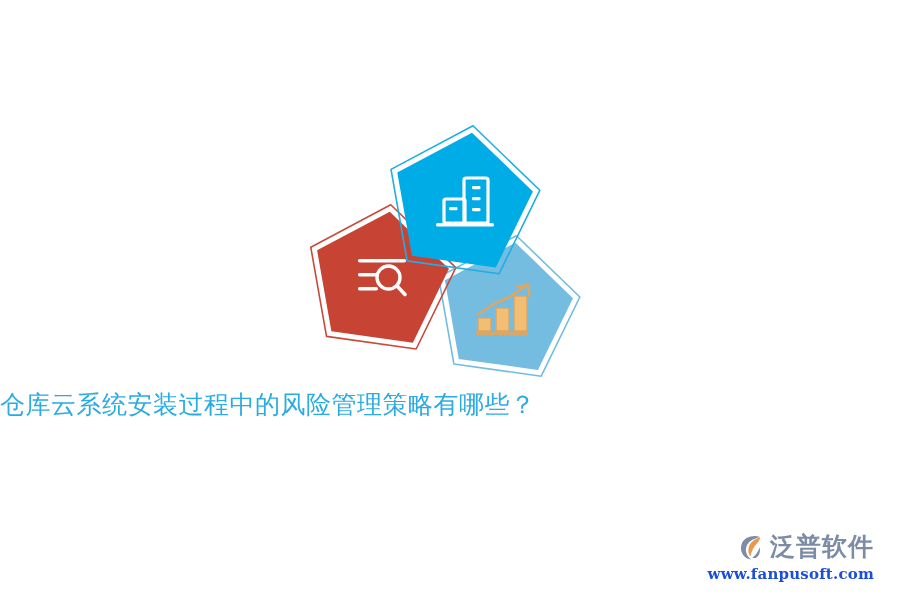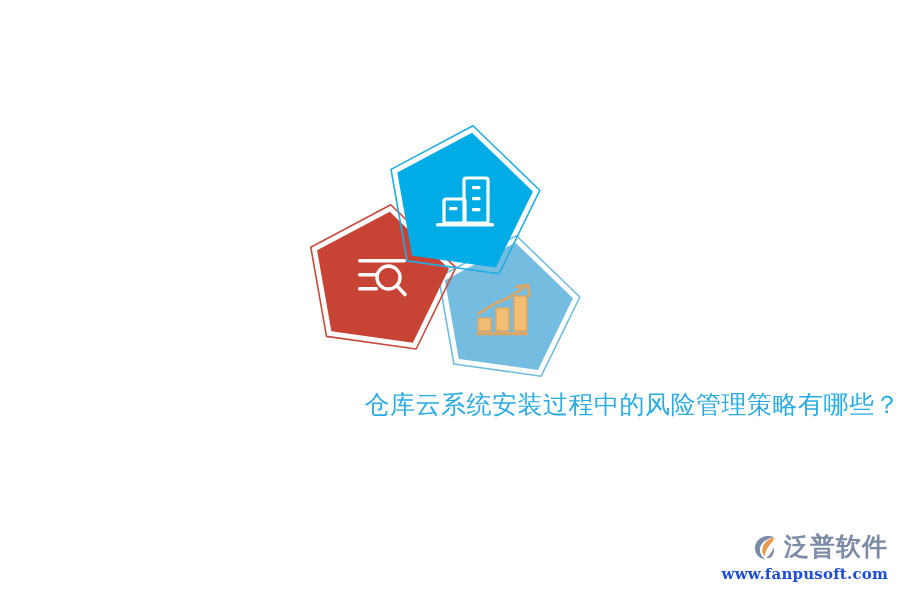--- a/index.html
+++ b/index.html
@@ -31,36 +31,36 @@
     height: 600px;
     display: block;
   }
 
   
   .title-wrap {
     position: absolute;
     left: 0;
     top: 388px;
     width: 900px;
-    text-align: right;
+    text-align: left;
   }
   .title-text {
     display: inline-block;
     font-family: "DejaVu Serif", "Liberation Serif", serif;
     font-size: 25px;
     line-height: 34px;
     letter-spacing: 0.5px;
     color: #2BABE3;
     white-space: nowrap;
   }
 
   
   .watermark {
     position: absolute;
-    right: 12px;
+    right: 26px;
     bottom: 14px;
     width: 170px;
     height: 56px;
   }
   .wm-row {
     display: flex;
     align-items: center;
     justify-content: flex-end;
     height: 34px;
   }

